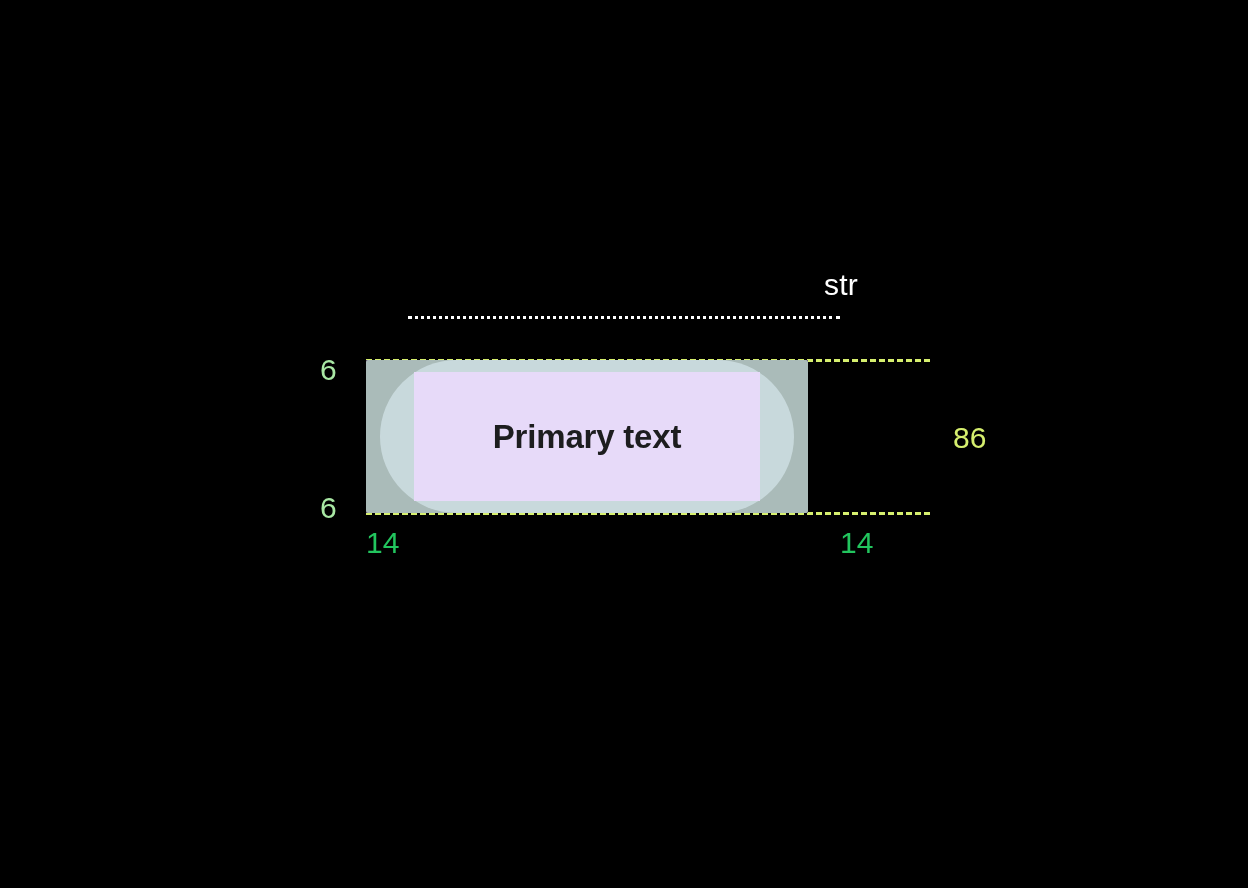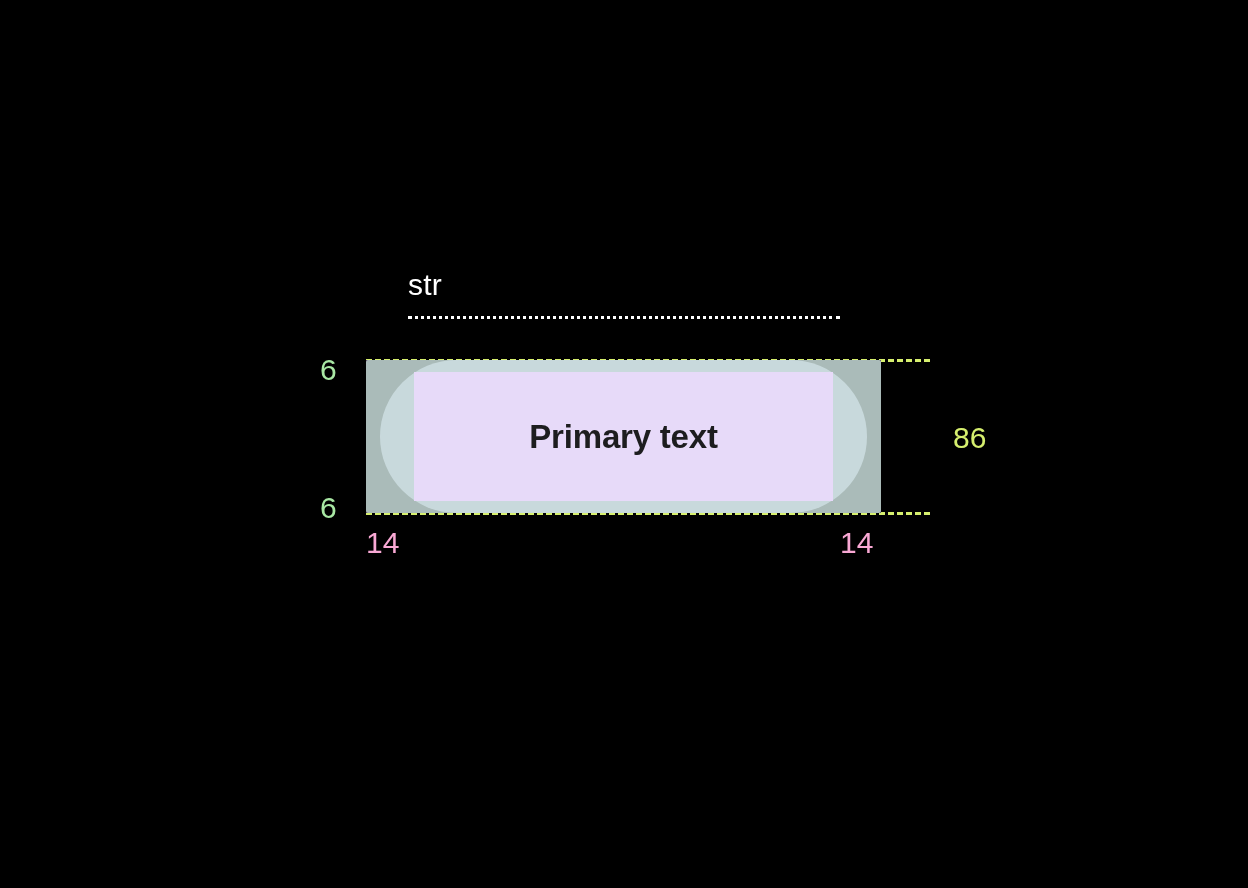--- a/index.html
+++ b/index.html
@@ -18,46 +18,47 @@
 
   #stage {
     position: absolute;
     inset: 0;
     background: #000000;
   }
 
   
   .str-label {
     position: absolute;
-    left: 408px;
+    left: 426px;
     top: 266px;
     width: 432px;
-    text-align: left;
+    text-align: right;
     color: #ffffff;
     font-size: 30px;
     line-height: 38px;
     letter-spacing: 0.2px;
     white-space: nowrap;
   }
   .str-rule {
     position: absolute;
     left: 408px;
     top: 316px;
     width: 432px;
     height: 0;
     border-top: 3px dotted #ffffff;
   }
 
   
   .box-outer {
     position: absolute;
     left: 366px;
     top: 360px;
-    width: 515px;
+    width: 411px;
     height: 153px;
+    padding-left: 31px;
   }
 
   
   .layer-base {
     position: absolute;
     inset: 0;
     background: #4a3356;
   }
 
   
@@ -112,21 +113,21 @@
   .guide-bot   { left: 366px; top: 512px;  width: 564px; }
 
   
   .num {
     position: absolute;
     font-size: 30px;
     line-height: 34px;
     white-space: nowrap;
   }
   .num-green  { color: #a9e8a4; }
-  .num-purple { color: #f9a8d4; }
+  .num-purple { color: #22c55e; }
   .num-lime   { color: #d6ef6e; }
 
   .pad-top    { left: 320px; top: 353px; }
   .pad-bottom { left: 320px; top: 491px; }
   .inset-left  { left: 366px; top: 526px; }
   .inset-right { left: 840px; top: 526px; }
   .height-total { left: 953px; top: 421px; }
 </style>
 </head>
 <body>

